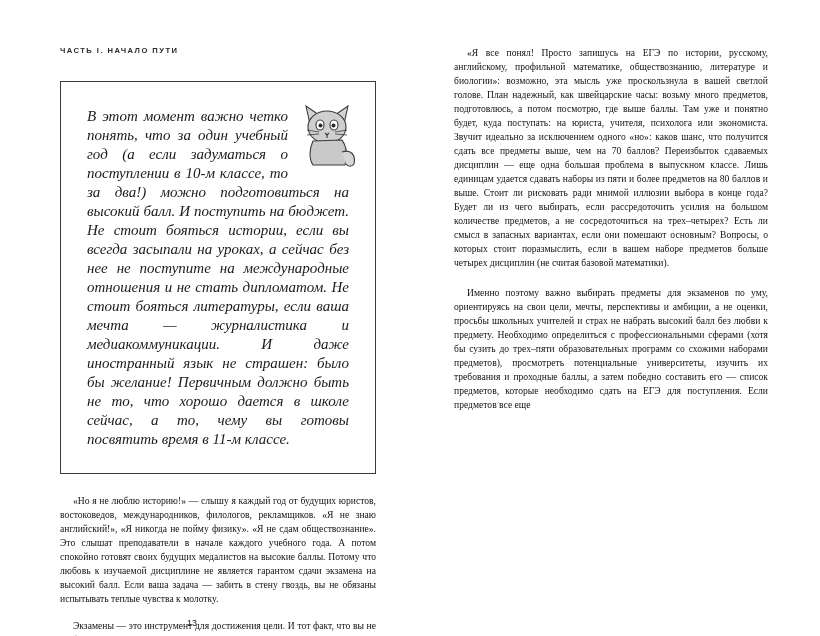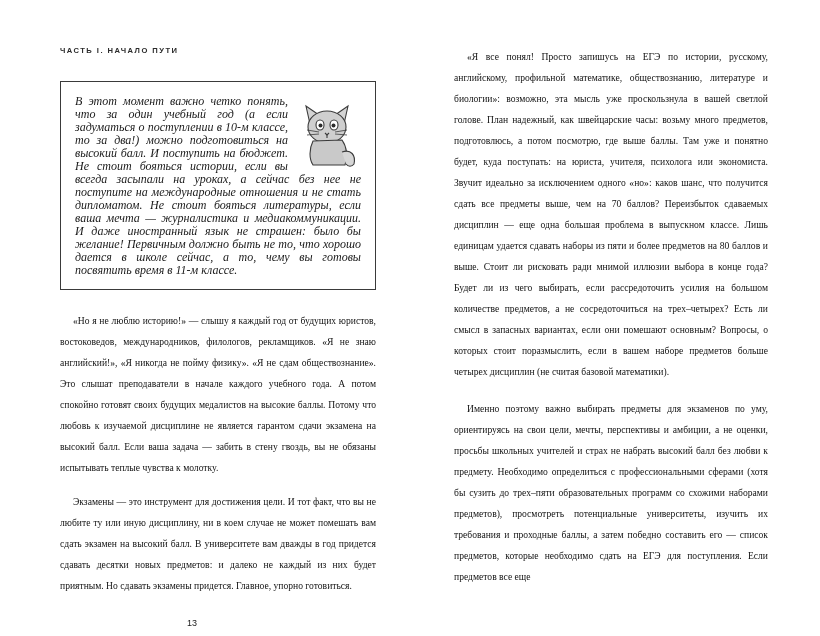--- a/index.html
+++ b/index.html
@@ -48,40 +48,40 @@
 
   .callout {
     border: 1px solid #3a3a3a;
     padding: 13px 14px 12px 14px;
     position: relative;
     margin-bottom: 20px;
     min-height: 186px;
     box-sizing: border-box;
   }
   .callout p {
-    margin: 0;
+    margin: 12px;
     font-family: "Liberation Serif", serif;
     font-style: italic;
-    font-size: 12px;
-    line-height: 13px;
+    font-size: 15px;
+    line-height: 19px;
     text-align: justify;
     text-align-last: left;
     color: #1a1a1a;
   }
   .cat {
     float: right;
     width: 66px;
     height: 72px;
     margin: 2px 0 2px 7px;
     shape-outside: margin-box;
   }
 
   .body-text {
     font-size: 9.6px;
-    line-height: 21px;
+    line-height: 14px;
     text-align: justify;
     text-align-last: left;
     margin: 0 0 0 0;
     color: #121212;
     hyphens: auto;
   }
   .body-text + .body-text {
     margin-top: 16px;
   }
   .indent { text-indent: 13px; }

